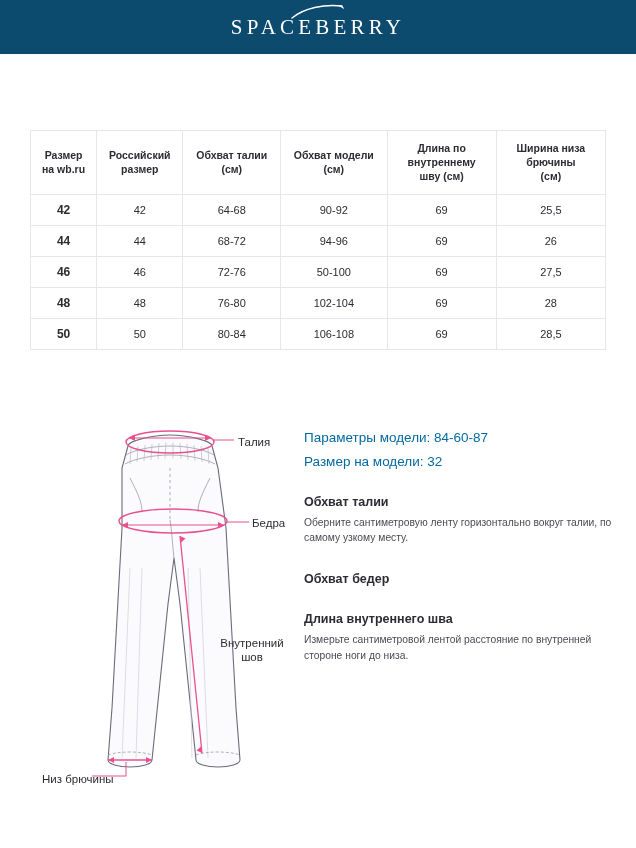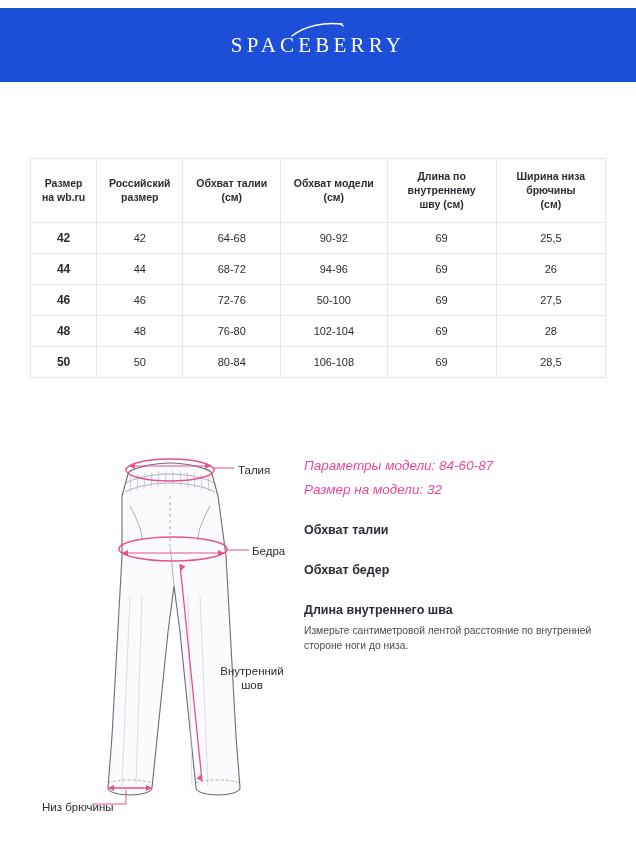--- a/index.html
+++ b/index.html
@@ -9,26 +9,25 @@
     height: 848px;
     background: #ffffff;
     font-family: "Liberation Sans", sans-serif;
     color: #2b2b33;
     overflow: hidden;
     position: relative;
   }
 
   
   .header {
-    height: 74px;
-    background: #1d4ed8;
+    height: 54px;
+    background: #0c4a6e;
     display: flex;
     align-items: center;
     justify-content: center;
-    margin-top: 8px;
   }
   .brand-wrap {
     position: relative;
     display: flex;
     flex-direction: column;
     align-items: center;
   }
   .brand-swoosh {
     position: absolute;
     top: -11px;
@@ -108,23 +107,22 @@
   .lbl-inseam { left: 178px; top: 228px; width: 88px; }
   .lbl-bottom { left: 12px; top: 364px; }
 
   .info {
     flex: 1 1 auto;
     padding-left: 6px;
     padding-top: 22px;
   }
   .info .param-line {
     font-size: 13.5px;
-    color: #ec4899;
+    color: #0369a1;
     margin-bottom: 9px;
-    font-style: italic;
   }
   .info .param-line .unit {
     font-size: 11.5px;
   }
   .info .block { margin-top: 26px; }
   .info .block:first-of-type { margin-top: 36px; }
   .info .block h4 {
     margin: 0 0 6px 0;
     font-size: 12.5px;
     font-weight: bold;
@@ -304,20 +302,21 @@
 шов</span>
     <span class="dlabel lbl-bottom">Низ брючины</span>
   </div>
 
   <div class="info">
     <div class="param-line">Параметры модели: 84-60-87</div>
     <div class="param-line">Размер на модели: 32</div>
 
     <div class="block">
       <h4>Обхват талии</h4>
+      <p>Оберните сантиметровую ленту горизонтально вокруг талии, по самому узкому месту.</p>
     </div>
     <div class="block">
       <h4>Обхват бедер</h4>
     </div>
     <div class="block">
       <h4>Длина внутреннего шва</h4>
       <p>Измерьте сантиметровой лентой расстояние по внутренней стороне ноги до низа.</p>
     </div>
   </div>
 </div>

